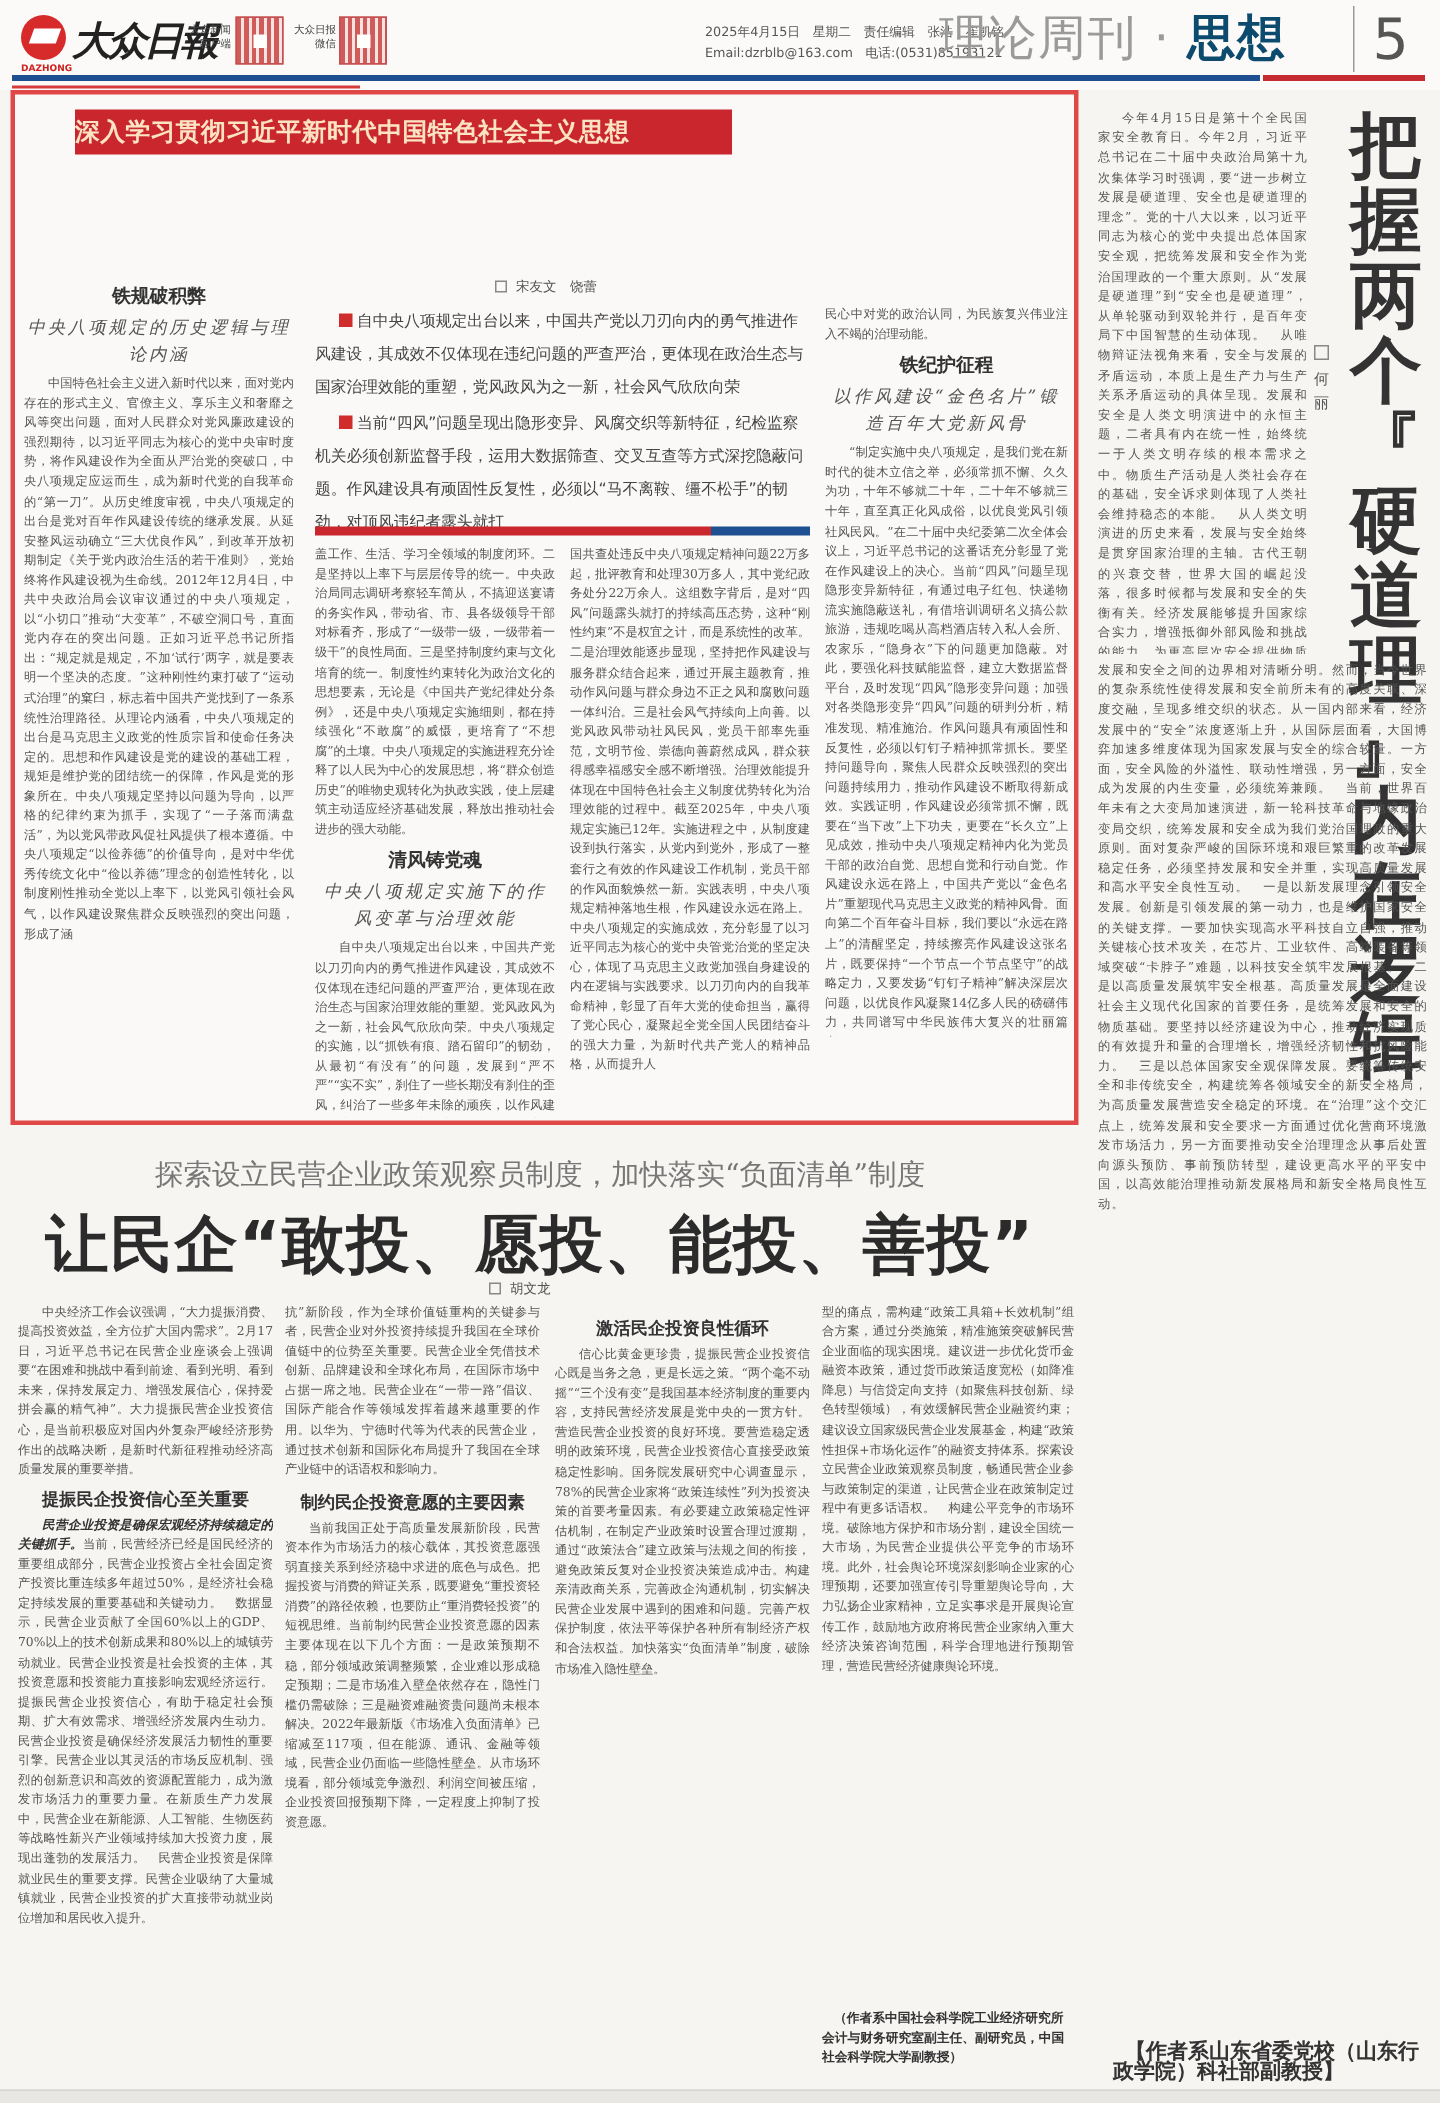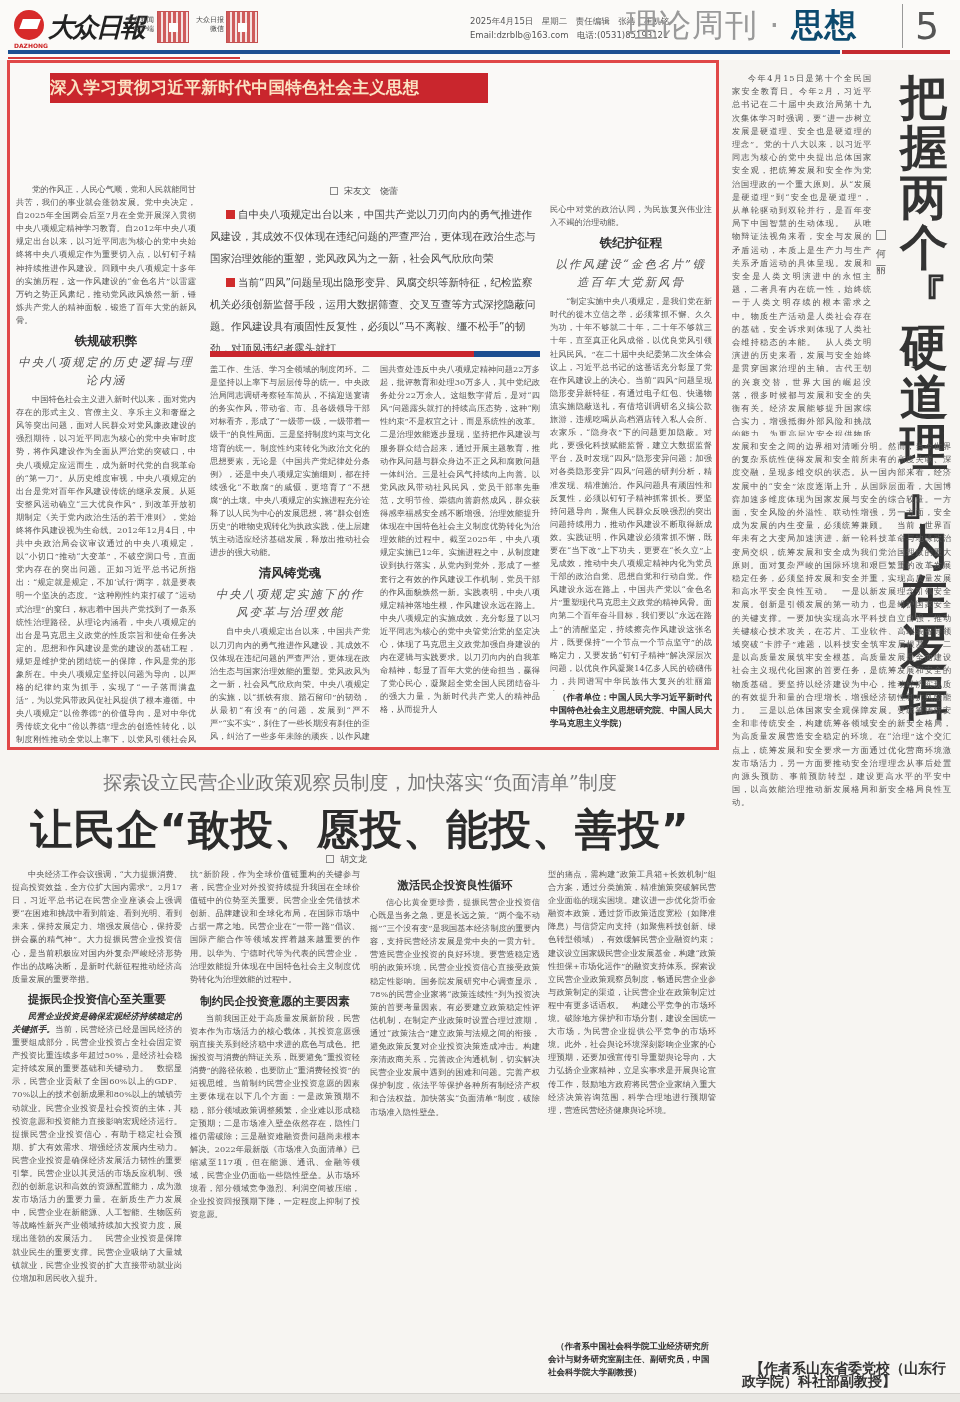--- a/index.html
+++ b/index.html
@@ -91,21 +91,20 @@
   <div class="abs rule-red-b"></div>
 </div>
 
 <div id="feature-box" class="abs">
   <div class="abs kicker">深入学习贯彻习近平新时代中国特色社会主义思想</div>
   <div class="abs byline" style="left:320px;top:122px;">
     <span class="box"></span><span>宋友文　饶蕾</span>
   </div>
 
   <div class="abs col" style="left:6px;top:120px;width:180px;height:562px;">
-    <p style="margin-top:0;">党的作风正，人民心气顺，党和人民就能同甘共苦，我们的事业就会蓬勃发展。党中央决定，自2025年全国两会后至7月在全党开展深入贯彻中央八项规定精神学习教育。自2012年中央八项规定出台以来，以习近平同志为核心的党中央始终将中央八项规定作为重要切入点，以钉钉子精神持续推进作风建设。回顾中央八项规定十多年的实施历程，这一作风建设的“金色名片”以雷霆万钧之势正风肃纪，推动党风政风焕然一新，锤炼共产党人的精神面貌，锻造了百年大党的新风骨。</p>
     <div class="sub-h">铁规破积弊</div>
     <div class="sub-deck">中央八项规定的历史逻辑与理论内涵</div>
     <p>中国特色社会主义进入新时代以来，面对党内存在的形式主义、官僚主义、享乐主义和奢靡之风等突出问题，面对人民群众对党风廉政建设的强烈期待，以习近平同志为核心的党中央审时度势，将作风建设作为全面从严治党的突破口，中央八项规定应运而生，成为新时代党的自我革命的“第一刀”。从历史维度审视，中央八项规定的出台是党对百年作风建设传统的继承发展。从延安整风运动确立“三大优良作风”，到改革开放初期制定《关于党内政治生活的若干准则》，党始终将作风建设视为生命线。2012年12月4日，中共中央政治局会议审议通过的中央八项规定，以“小切口”推动“大变革”，不破空洞口号，直面党内存在的突出问题。正如习近平总书记所指出：“规定就是规定，不加‘试行’两字，就是要表明一个坚决的态度。”这种刚性约束打破了“运动式治理”的窠臼，标志着中国共产党找到了一条系统性治理路径。从理论内涵看，中央八项规定的出台是马克思主义政党的性质宗旨和使命任务决定的。思想和作风建设是党的建设的基础工程，规矩是维护党的团结统一的保障，作风是党的形象所在。中央八项规定坚持以问题为导向，以严格的纪律约束为抓手，实现了“一子落而满盘活”，为以党风带政风促社风提供了根本遵循。中央八项规定“以俭养德”的价值导向，是对中华优秀传统文化中“俭以养德”理念的创造性转化，以制度刚性推动全党以上率下，以党风引领社会风气，以作风建设聚焦群众反映强烈的突出问题，形成了涵</p>
   </div>
 
   <div class="abs lead">
     <p><span class="sq"></span><span>自中央八项规定出台以来，中国共产党以刀刃向内的勇气推进作风建设，其成效不仅体现在违纪问题的严查严治，更体现在政治生态与国家治理效能的重塑，党风政风为之一新，社会风气欣欣向荣</span></p>
     <p><span class="sq"></span><span>当前“四风”问题呈现出隐形变异、风腐交织等新特征，纪检监察机关必须创新监督手段，运用大数据筛查、交叉互查等方式深挖隐蔽问题。作风建设具有顽固性反复性，必须以“马不离鞍、缰不松手”的韧劲，对顶风违纪者露头就打</span></p>
   </div>
   <div class="abs lead-bar"></div>
@@ -119,21 +118,20 @@
 
   <div class="abs col" style="left:370px;top:300px;width:160px;height:382px;">
     <p style="text-indent:0;">国共查处违反中央八项规定精神问题22万多起，批评教育和处理30万多人，其中党纪政务处分22万余人。这组数字背后，是对“四风”问题露头就打的持续高压态势，这种“刚性约束”不是权宜之计，而是系统性的改革。二是治理效能逐步显现，坚持把作风建设与服务群众结合起来，通过开展主题教育，推动作风问题与群众身边不正之风和腐败问题一体纠治。三是社会风气持续向上向善。以党风政风带动社风民风，党员干部率先垂范，文明节俭、崇德向善蔚然成风，群众获得感幸福感安全感不断增强。治理效能提升体现在中国特色社会主义制度优势转化为治理效能的过程中。截至2025年，中央八项规定实施已12年。实施进程之中，从制度建设到执行落实，从党内到党外，形成了一整套行之有效的作风建设工作机制，党员干部的作风面貌焕然一新。实践表明，中央八项规定精神落地生根，作风建设永远在路上。中央八项规定的实施成效，充分彰显了以习近平同志为核心的党中央管党治党的坚定决心，体现了马克思主义政党加强自身建设的内在逻辑与实践要求。以刀刃向内的自我革命精神，彰显了百年大党的使命担当，赢得了党心民心，凝聚起全党全国人民团结奋斗的强大力量，为新时代共产党人的精神品格，从而提升人</p>
   </div>
 
   <div class="abs col" style="left:540px;top:140px;width:162px;height:542px;">
     <p style="text-indent:0;">民心中对党的政治认同，为民族复兴伟业注入不竭的治理动能。</p>
     <div class="sub-h">铁纪护征程</div>
     <div class="sub-deck">以作风建设“金色名片”锻造百年大党新风骨</div>
     <p style="height:396px;overflow:hidden;">“制定实施中央八项规定，是我们党在新时代的徙木立信之举，必须常抓不懈、久久为功，十年不够就二十年，二十年不够就三十年，直至真正化风成俗，以优良党风引领社风民风。”在二十届中央纪委第二次全体会议上，习近平总书记的这番话充分彰显了党在作风建设上的决心。当前“四风”问题呈现隐形变异新特征，有通过电子红包、快递物流实施隐蔽送礼，有借培训调研名义搞公款旅游，违规吃喝从高档酒店转入私人会所、农家乐，“隐身衣”下的问题更加隐蔽。对此，要强化科技赋能监督，建立大数据监督平台，及时发现“四风”隐形变异问题；加强对各类隐形变异“四风”问题的研判分析，精准发现、精准施治。作风问题具有顽固性和反复性，必须以钉钉子精神抓常抓长。要坚持问题导向，聚焦人民群众反映强烈的突出问题持续用力，推动作风建设不断取得新成效。实践证明，作风建设必须常抓不懈，既要在“当下改”上下功夫，更要在“长久立”上见成效，推动中央八项规定精神内化为党员干部的政治自觉、思想自觉和行动自觉。作风建设永远在路上，中国共产党以“金色名片”重塑现代马克思主义政党的精神风骨。面向第二个百年奋斗目标，我们要以“永远在路上”的清醒坚定，持续擦亮作风建设这张名片，既要保持“一个节点一个节点坚守”的战略定力，又要发扬“钉钉子精神”解决深层次问题，以优良作风凝聚14亿多人民的磅礴伟力，共同谱写中华民族伟大复兴的壮丽篇章。</p>
-    <div class="author-note">（作者单位：中国人民大学习近平新时代中国特色社会主义思想研究院、中国人民大学马克思主义学院）</div>
   </div>
 </div>
 
 <div class="abs vtitle">
   <div>把</div>
   <div>握</div>
   <div>两</div>
   <div>个</div>
   <div>『</div>
   <div>硬</div>
@@ -163,21 +161,21 @@
   <span class="box"></span><span>胡文龙</span>
 </div>
 
 <div class="abs col" style="left:12px;top:868px;width:170px;height:520px;">
   <p>中央经济工作会议强调，“大力提振消费、提高投资效益，全方位扩大国内需求”。2月17日，习近平总书记在民营企业座谈会上强调要“在困难和挑战中看到前途、看到光明、看到未来，保持发展定力、增强发展信心，保持爱拼会赢的精气神”。大力提振民营企业投资信心，是当前积极应对国内外复杂严峻经济形势作出的战略决断，是新时代新征程推动经济高质量发展的重要举措。</p>
   <div class="sub-h" style="font-size:11.5px;">提振民企投资信心至关重要</div>
   <p><span class="em-lead">民营企业投资是确保宏观经济持续稳定的关键抓手。</span><span>当前，民营经济已经是国民经济的重要组成部分，民营企业投资占全社会固定资产投资比重连续多年超过50%，是经济社会稳定持续发展的重要基础和关键动力。　数据显示，民营企业贡献了全国60%以上的GDP、70%以上的技术创新成果和80%以上的城镇劳动就业。民营企业投资是社会投资的主体，其投资意愿和投资能力直接影响宏观经济运行。提振民营企业投资信心，有助于稳定社会预期、扩大有效需求、增强经济发展内生动力。　民营企业投资是确保经济发展活力韧性的重要引擎。民营企业以其灵活的市场反应机制、强烈的创新意识和高效的资源配置能力，成为激发市场活力的重要力量。在新质生产力发展中，民营企业在新能源、人工智能、生物医药等战略性新兴产业领域持续加大投资力度，展现出蓬勃的发展活力。　民营企业投资是保障就业民生的重要支撑。民营企业吸纳了大量城镇就业，民营企业投资的扩大直接带动就业岗位增加和居民收入提升。</span></p>
 </div>
 
 <div class="abs col" style="left:190px;top:868px;width:170px;height:520px;">
-  <p style="text-indent:0;">抗”新阶段，作为全球价值链重构的关键参与者，民营企业对外投资持续提升我国在全球价值链中的位势至关重要。民营企业全凭借技术创新、品牌建设和全球化布局，在国际市场中占据一席之地。民营企业在“一带一路”倡议、国际产能合作等领域发挥着越来越重要的作用。以华为、宁德时代等为代表的民营企业，治理效能提升体现在中国特色社会主义制度优势转化为治理效能的过程中。</p>
+  <p style="text-indent:0;">抗”新阶段，作为全球价值链重构的关键参与者，民营企业对外投资持续提升我国在全球价值链中的位势至关重要。民营企业全凭借技术创新、品牌建设和全球化布局，在国际市场中占据一席之地。民营企业在“一带一路”倡议、国际产能合作等领域发挥着越来越重要的作用。以华为、宁德时代等为代表的民营企业，通过技术创新和国际化布局提升了我国在全球产业链中的话语权和影响力。</p>
   <div class="sub-h" style="font-size:11.5px;margin-top:8px;">制约民企投资意愿的主要因素</div>
   <p>当前我国正处于高质量发展新阶段，民营资本作为市场活力的核心载体，其投资意愿强弱直接关系到经济稳中求进的底色与成色。把握投资与消费的辩证关系，既要避免“重投资轻消费”的路径依赖，也要防止“重消费轻投资”的短视思维。当前制约民营企业投资意愿的因素主要体现在以下几个方面：一是政策预期不稳，部分领域政策调整频繁，企业难以形成稳定预期；二是市场准入壁垒依然存在，隐性门槛仍需破除；三是融资难融资贵问题尚未根本解决。2022年最新版《市场准入负面清单》已缩减至117项，但在能源、通讯、金融等领域，民营企业仍面临一些隐性壁垒。从市场环境看，部分领域竞争激烈、利润空间被压缩，企业投资回报预期下降，一定程度上抑制了投资意愿。</p>
 </div>
 
 <div class="abs col" style="left:370px;top:868px;width:170px;height:520px;">
   <div class="sub-h" style="font-size:11.5px;margin-top:10px;">激活民企投资良性循环</div>
   <p>信心比黄金更珍贵，提振民营企业投资信心既是当务之急，更是长远之策。“两个毫不动摇”“三个没有变”是我国基本经济制度的重要内容，支持民营经济发展是党中央的一贯方针。　营造民营企业投资的良好环境。要营造稳定透明的政策环境，民营企业投资信心直接受政策稳定性影响。国务院发展研究中心调查显示，78%的民营企业家将“政策连续性”列为投资决策的首要考量因素。有必要建立政策稳定性评估机制，在制定产业政策时设置合理过渡期，通过“政策法合”建立政策与法规之间的衔接，避免政策反复对企业投资决策造成冲击。构建亲清政商关系，完善政企沟通机制，切实解决民营企业发展中遇到的困难和问题。完善产权保护制度，依法平等保护各种所有制经济产权和合法权益。加快落实“负面清单”制度，破除市场准入隐性壁垒。</p>
 </div>
 
 <div class="abs col" style="left:548px;top:868px;width:168px;height:470px;">

